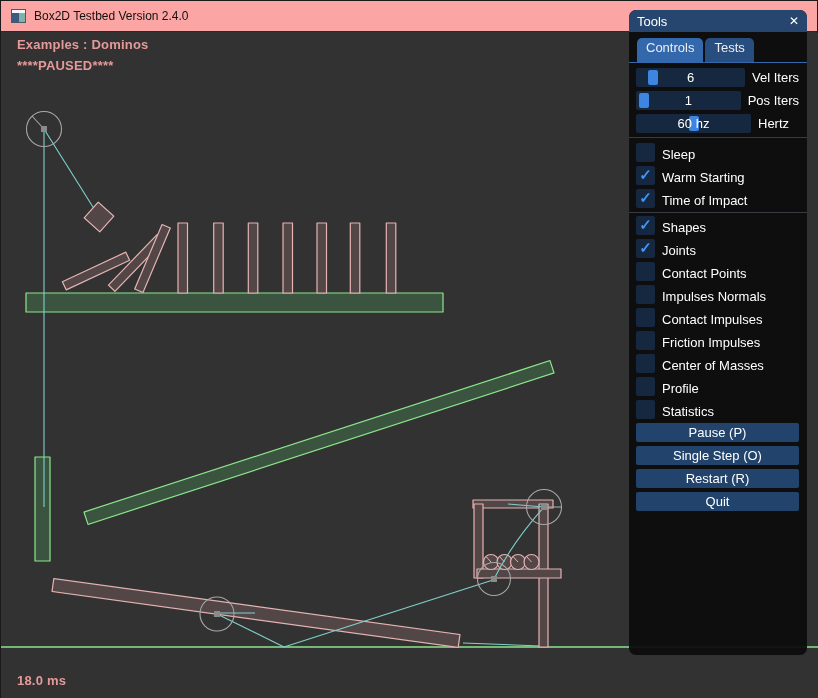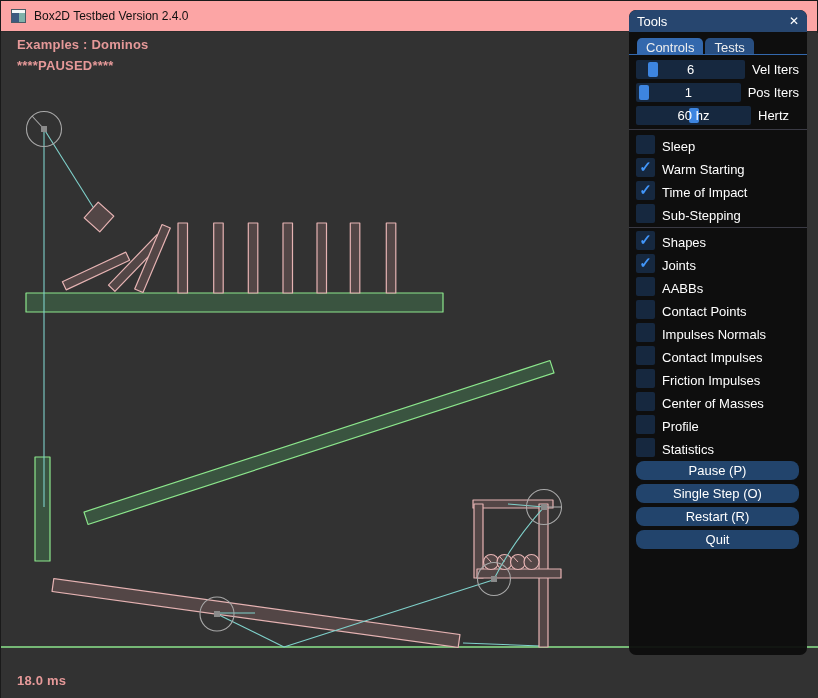--- a/index.html
+++ b/index.html
@@ -30,35 +30,35 @@
   .j  { stroke:var(--joint-teal); fill:none; stroke-width:1.1; }
   .m  { fill:var(--marker-grey); }
   .gl { stroke:var(--static-green); stroke-width:1.5; }
 
   
   .panel { position:absolute; left:628px; top:9px; width:178px; height:645px; background:var(--panel-bg); border-radius:7px; overflow:hidden; color:#eee; font-size:13px; }
   .panel-header { height:22px; background:var(--titlebg); display:flex; align-items:center; padding:0 8px; border-radius:7px 7px 0 0; }
   .panel-title { font-size:13px; color:#fff; }
   .panel-close { margin-left:auto; color:#fff; font-size:12px; cursor:default; }
   .tabbar { padding:6px 0 0 8px; border-bottom:1px solid var(--tab-active); display:flex; }
-  .tab { height:16px; line-height:19px; padding:0 9px; border-radius:5px 5px 0 0; margin-right:2px; cursor:default; }
+  .tab { height:24px; line-height:19px; padding:0 9px; border-radius:5px 5px 0 0; margin-right:2px; cursor:default; }
   .tab.active { background:var(--tab-active); }
   .tab.inactive { background:var(--tab-inactive); }
   .content { padding:5px 8px 0 7px; }
   .srow { display:flex; align-items:center; margin-bottom:4px; height:19px; }
   .track { position:relative; width:115px; height:19px; background:var(--frame-bg); border-radius:2px; }
   .grab { position:absolute; top:2px; width:10px; height:15px; background:var(--accent-blue); border-radius:2px; }
   .grab-0 { left:12px; } .grab-1 { left:3px; } .grab-2 { left:53px; }
   .sval { position:absolute; left:0; right:0; text-align:center; line-height:19px; color:#fff; }
   .slabel { margin-left:7px; color:#fff; white-space:nowrap; }
   .sep { height:1px; background:#3a3a44; margin:4px -8px 5px -7px; }
   .crow { display:flex; align-items:flex-end; height:19px; margin-bottom:4px; cursor:default; }
   .cbox { width:19px; height:19px; background:var(--frame-bg); border-radius:2px; text-align:center; line-height:18px; font-size:15px; font-weight:bold; color:var(--check-blue); }
   .clabel { margin-left:7px; color:#fff; white-space:nowrap; }
-  .btn { width:163px; height:19px; line-height:19px; margin-bottom:4px; background:var(--button); border-radius:8px; text-align:center; color:#fff; cursor:default; }
+  .btn { width:163px; height:19px; line-height:19px; margin-bottom:4px; background:var(--button); border-radius:2px; text-align:center; color:#fff; cursor:default; }
   .btns { margin-top:3px; }
 </style>
 </head>
 <body>
 
 <div class="window">
 
   <div class="titlebar">
     <span class="app-icon"></span>
     <span class="app-title">Box2D Testbed Version 2.4.0</span>
@@ -197,38 +197,30 @@
         <span class="clabel">Sleep</span>
       </div>
       <div class="crow">
         <span class="cbox">✓</span>
         <span class="clabel">Warm Starting</span>
       </div>
       <div class="crow">
         <span class="cbox">✓</span>
         <span class="clabel">Time of Impact</span>
       </div>
-      <div class="crow">
-        <span class="cbox"></span>
-        <span class="clabel">Sub-Stepping</span>
-      </div>
 
       <div class="sep" style="margin-top:2px; margin-bottom:3px;"></div>
 
       <div class="crow">
         <span class="cbox">✓</span>
         <span class="clabel">Shapes</span>
       </div>
       <div class="crow">
         <span class="cbox">✓</span>
         <span class="clabel">Joints</span>
-      </div>
-      <div class="crow">
-        <span class="cbox"></span>
-        <span class="clabel">AABBs</span>
       </div>
       <div class="crow">
         <span class="cbox"></span>
         <span class="clabel">Contact Points</span>
       </div>
       <div class="crow">
         <span class="cbox"></span>
         <span class="clabel">Impulses Normals</span>
       </div>
       <div class="crow">

